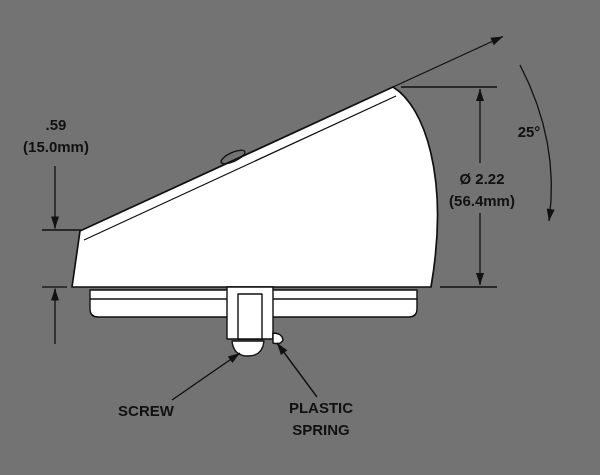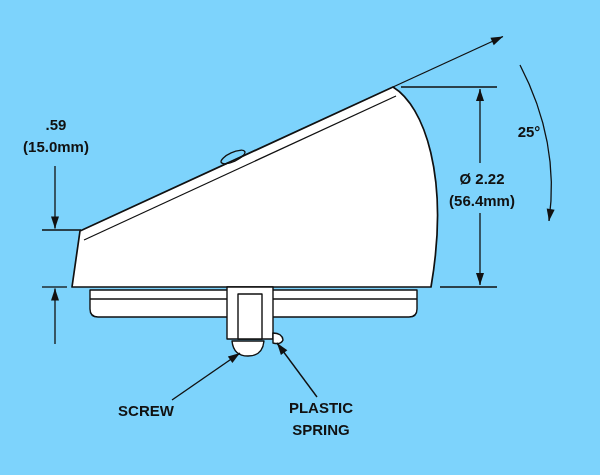--- a/index.html
+++ b/index.html
@@ -1,20 +1,20 @@
 <!DOCTYPE html>
 <html><head>
 <meta charset="utf-8">
 <style>
   html, body { margin: 0; padding: 0; background: #ffffff; }
   .page {
     position: relative;
     width: 600px;
     height: 475px;
-    background: #7dd3fc;
+    background: #737373;
     overflow: hidden;
     font-family: "Liberation Sans", "DejaVu Sans", sans-serif;
   }
   svg { display: block; }
   .outline { fill: #ffffff; stroke: #111111; stroke-width: 1.7; stroke-linejoin: round; }
   .thin    { fill: none;    stroke: #111111; stroke-width: 1.3; }
   .part    { fill: #ffffff; stroke: #111111; stroke-width: 1.4; stroke-linejoin: round; }
   .dimline { fill: none;    stroke: #111111; stroke-width: 1.3; }
   .leader  { fill: none;    stroke: #111111; stroke-width: 1.4; }
   .lbl {

